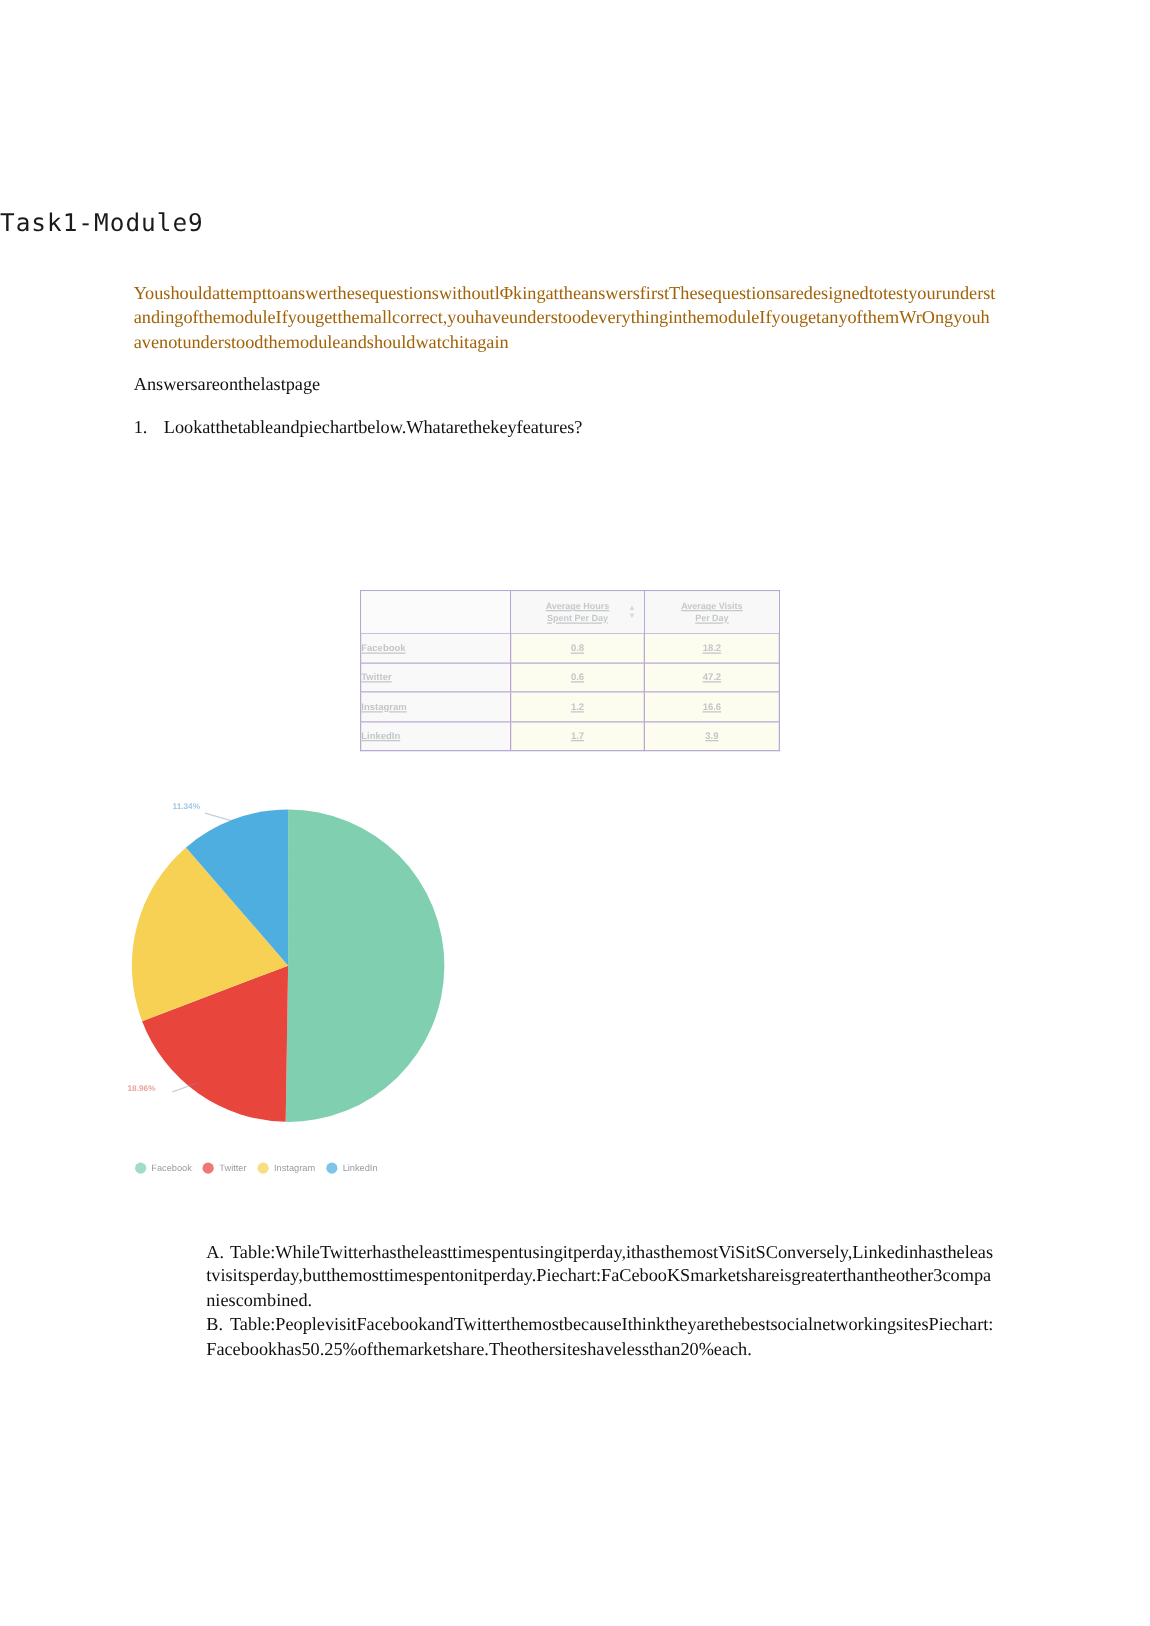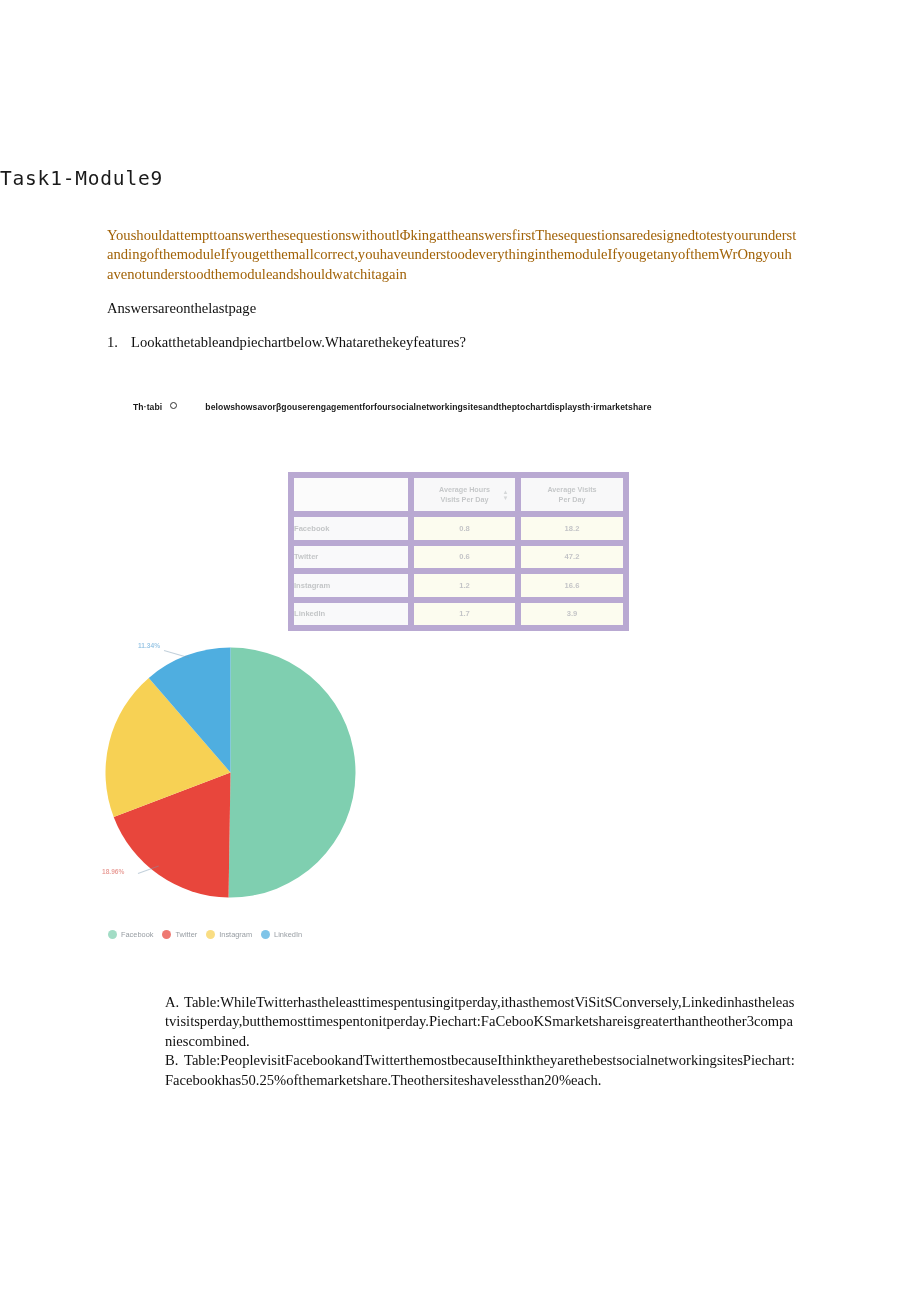--- a/index.html
+++ b/index.html
@@ -111,23 +111,24 @@
     filter: saturate(0.55);
     font-family: "Liberation Sans", "DejaVu Sans", sans-serif;
   }
   table.data-table {
     border-collapse: collapse;
     width: 335px;
     table-layout: fixed;
   }
   table.data-table th,
   table.data-table td {
-    border: 6px solid #6d28d9;
+    border: 1px solid #6d28d9;
     padding: 0;
     margin: 0;
+    text-decoration: underline;
   }
   .th-label {
     background: #eef0f2;
     height: 33px;
     vertical-align: middle;
     text-align: center;
     font-size: 7.2px;
     font-weight: 700;
     color: #737b84;
     line-height: 9.5px;
@@ -277,37 +278,34 @@
   <div class="doc-title">Task1-Module9</div>
 
   <p class="intro">YoushouldattempttoanswerthesequestionswithoutlΦkingattheanswersfirstThesequestionsaredesignedtotestyourunderstandingofthemoduleIfyougetthemallcorrect,youhaveunderstoodeverythinginthemoduleIfyougetanyofthemWrOngyouhavenotunderstoodthemoduleandshouldwatchitagain</p>
 
   <p class="answers-note">Answersareonthelastpage</p>
 
   <div class="question-row">
     <span class="question-num">1.</span><span>Lookatthetableandpiechartbelow.Whatarethekeyfeatures?</span>
   </div>
 
-  <div class="fig-caption">
-    <span class="cap-seg-a">Th·tabi</span><span class="cap-ring"></span><span>belowshowsavorβgouserengagementforfoursocialnetworkingsitesandtheptochartdisplaysth·irmarketshare</span>
-  </div>
 
   <div class="table-wrap">
     <table class="data-table">
       <colgroup>
         <col class="col-name">
         <col class="col-hours">
         <col class="col-visits">
       </colgroup>
       <thead>
         <tr>
           <th class="th-label th-blank"></th>
           <th class="th-label">
             <span>Average Hours</span><br>
-            <span>Visits Per Day</span>
+            <span>Spent Per Day</span>
             <span class="sort-icon">
               <i>▲</i>
                 <i>▼</i>
             </span>
           </th>
           <th class="th-label">
             <span>Average Visits</span><br>
             <span>Per Day</span>
           </th>
         </tr>

